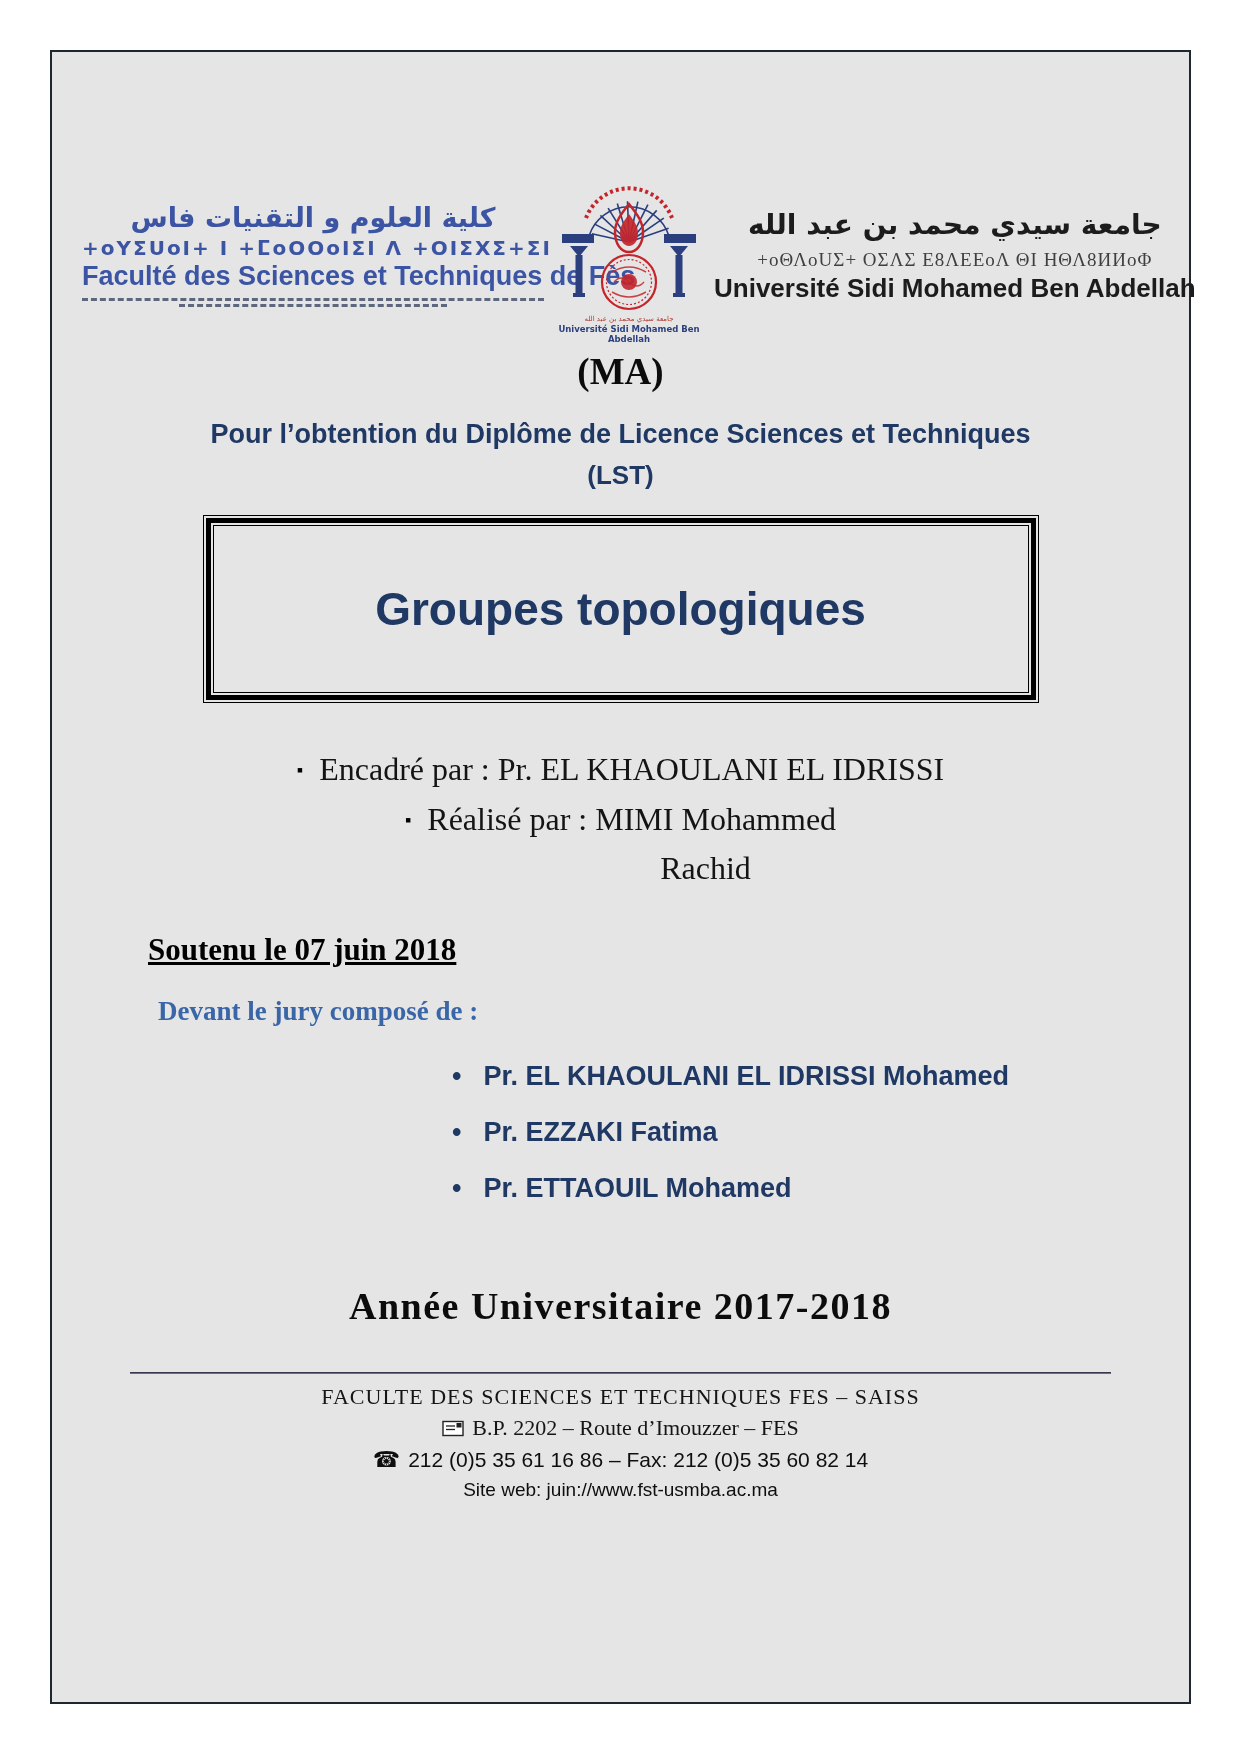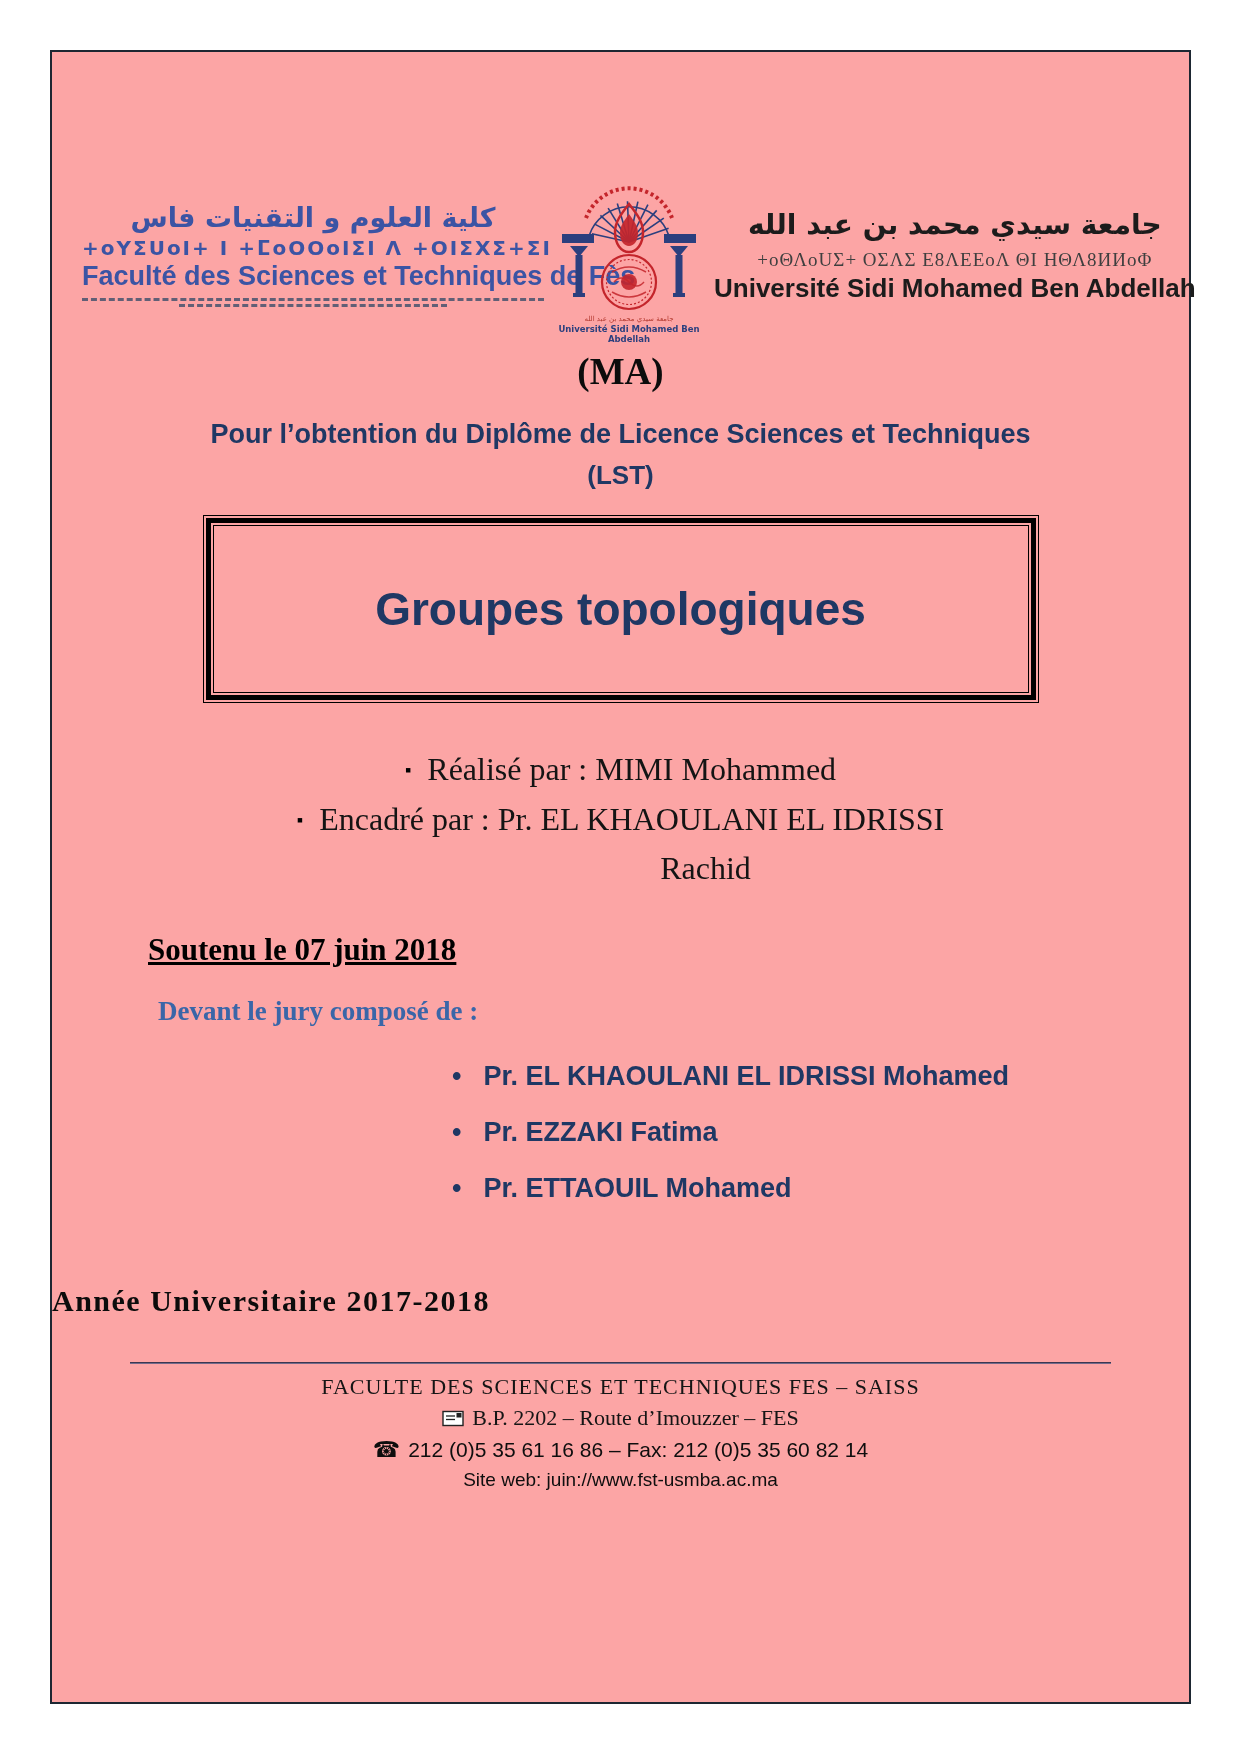--- a/index.html
+++ b/index.html
@@ -1,21 +1,21 @@
 <!DOCTYPE html>
 <html><head>
 <meta charset="utf-8">
 <style>
   * { margin:0; padding:0; box-sizing:border-box; }
   html,body { width:1241px; height:1754px; background:#ffffff; overflow:hidden; }
   body { font-family:"Liberation Serif", serif; color:#111; }
 
   .page-frame {
     position:absolute; left:50px; top:50px; width:1141px; height:1654px;
-    border:2px solid #1d2732; background:#fca5a5;
+    border:2px solid #1d2732; background:#e5e5e5;
   }
   .content { position:relative; width:100%; height:100%; }
 
   
   .header { display:flex; align-items:flex-start; margin-top:110px; padding:0 30px; }
   .logo-left { width:462px; text-align:center; margin-top:40px; color:#3b54a4; }
   .logo-left .ar { font-family:"DejaVu Sans", sans-serif; font-weight:bold; font-size:27px; line-height:1.2; }
   .logo-left .tif { font-family:"DejaVu Sans", sans-serif; font-weight:bold; font-size:20px; letter-spacing:2px; margin-top:2px; white-space:nowrap; }
   .logo-left .fr { font-family:"Liberation Sans", sans-serif; font-weight:bold; font-size:27px; margin-top:1px; white-space:nowrap; }
   .sep-line1 { border-top:3px dashed #46536e; margin-top:6px; opacity:.85; }
@@ -53,21 +53,21 @@
   .credits .cont { padding-left:170px; }
 
   
   .soutenu { margin:38px 0 12px 96px; font-weight:bold; font-size:31px; color:#000;text-decoration:underline; }
   .jury-heading { margin:28px 0 0 106px; font-weight:bold; font-size:27px; color:#3a66a8; }
   .jury-list { margin:34px 0 0 400px; font-family:"Liberation Sans", sans-serif; font-weight:bold;
                font-size:27px; color:#1f3864; }
   .jury-row { margin-bottom:25px; display:flex; align-items:baseline; }
   .jury-row .dot { font-size:27px; margin-right:22px; }
 
-  .annee { text-align:left; margin-top:80px; font-weight:bold; font-size:30px; letter-spacing:1.5px; color:#0c0c0c; }
+  .annee { text-align:center; margin-top:80px; font-weight:bold; font-size:38px; letter-spacing:1.5px; color:#0c0c0c; }
 
   
   .footer { margin-top:44px; text-align:center; }
   .footer-rule { height:2px; margin:0 78px 10px 78px;
                  background:linear-gradient(to bottom, #3c3750 55%, #b5a9d2 100%); }
   .f-org { font-size:22px; letter-spacing:1px; color:#151515; }
   .f-addr { font-size:22px; margin-top:5px; color:#151515; }
   .f-phone { font-family:"Liberation Sans", sans-serif; font-size:21px; margin-top:6px; color:#0e0e0e; }
   .f-phone .ph-icon { font-family:"DejaVu Sans", sans-serif; font-size:22px; margin-right:8px; }
   .f-web { font-family:"Liberation Sans", sans-serif; font-size:19px; margin-top:7px; color:#0e0e0e; }
@@ -151,22 +151,22 @@
 
     <div class="box-outer">
       <div class="box-mid">
         <div class="box-inner">
           <div class="thesis-title">Groupes topologiques</div>
         </div>
       </div>
     </div>
 
     <div class="credits">
+      <div><span class="sq">▪</span><span>Encadré par : Pr. EL KHAOULANI EL IDRISSI</span></div>
       <div><span class="sq">▪</span><span>Réalisé par : MIMI Mohammed</span></div>
-      <div><span class="sq">▪</span><span>Encadré par : Pr. EL KHAOULANI EL IDRISSI</span></div>
       <div class="cont">Rachid</div>
     </div>
 
     <div class="soutenu">Soutenu le 07 juin 2018</div>
     <div class="jury-heading">Devant le jury composé de :</div>
 
     <div class="jury-list">
       <div class="jury-row">
         <span class="dot">•</span>
         <span>Pr. EL KHAOULANI EL IDRISSI Mohamed</span>

